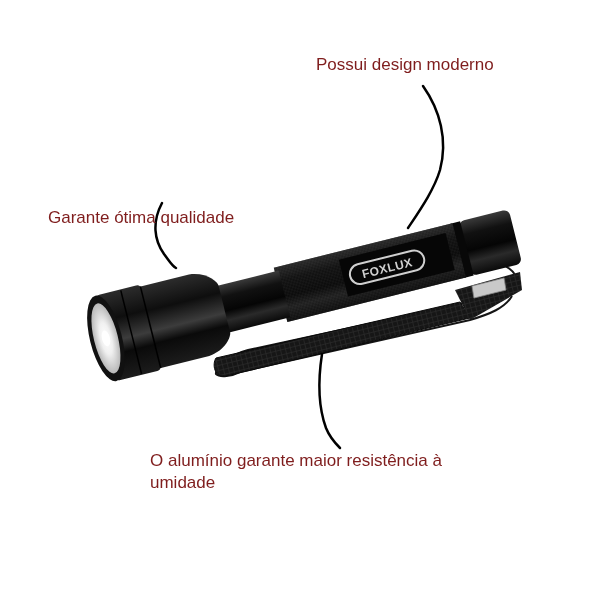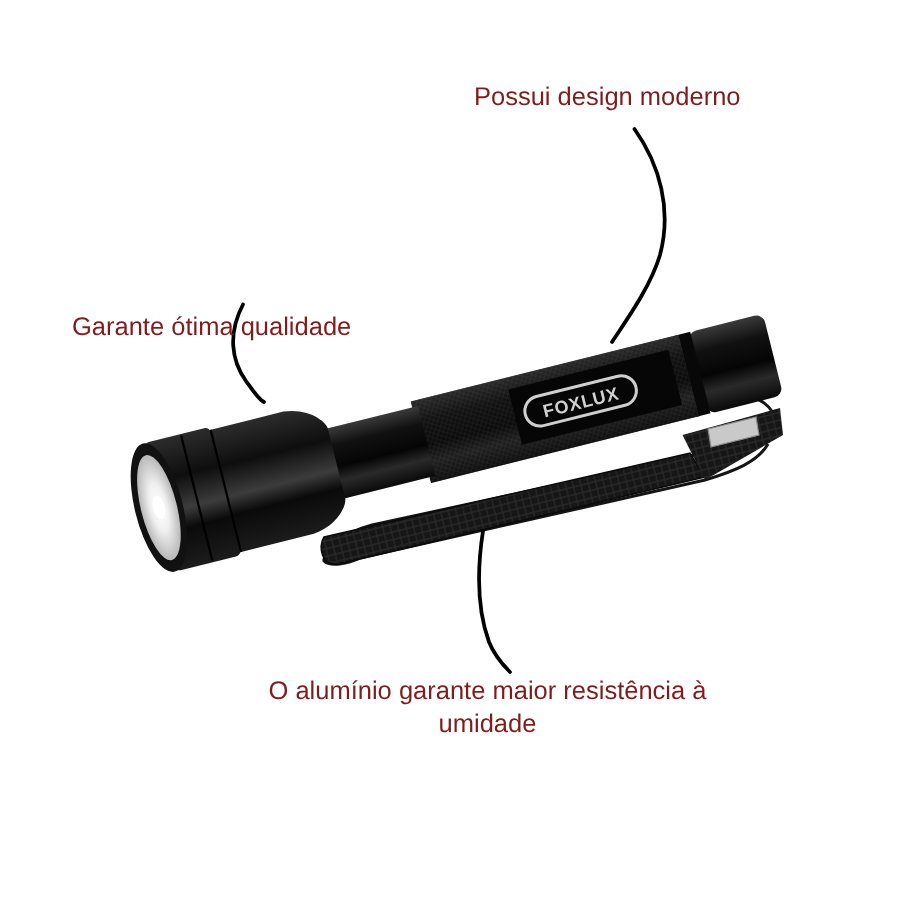--- a/index.html
+++ b/index.html
@@ -24,21 +24,21 @@
       position: absolute;
       color: #7f1d1d;
       font-size: 17px;
       line-height: 22px;
       white-space: nowrap;
     }
     .callout-top { left: 316px; top: 54px; }
     .callout-left { left: 48px; top: 178px; margin-top: 29px; }
     .callout-bottom {
       left: 150px; top: 450px; width: 350px;
-      text-align: center; white-space: normal;
+      white-space: normal;
     }
     svg.art {
       position: absolute;
       left: 0; top: 0;
     }
   </style>
 </head>
 <body>
 
 <div class="canvas">

